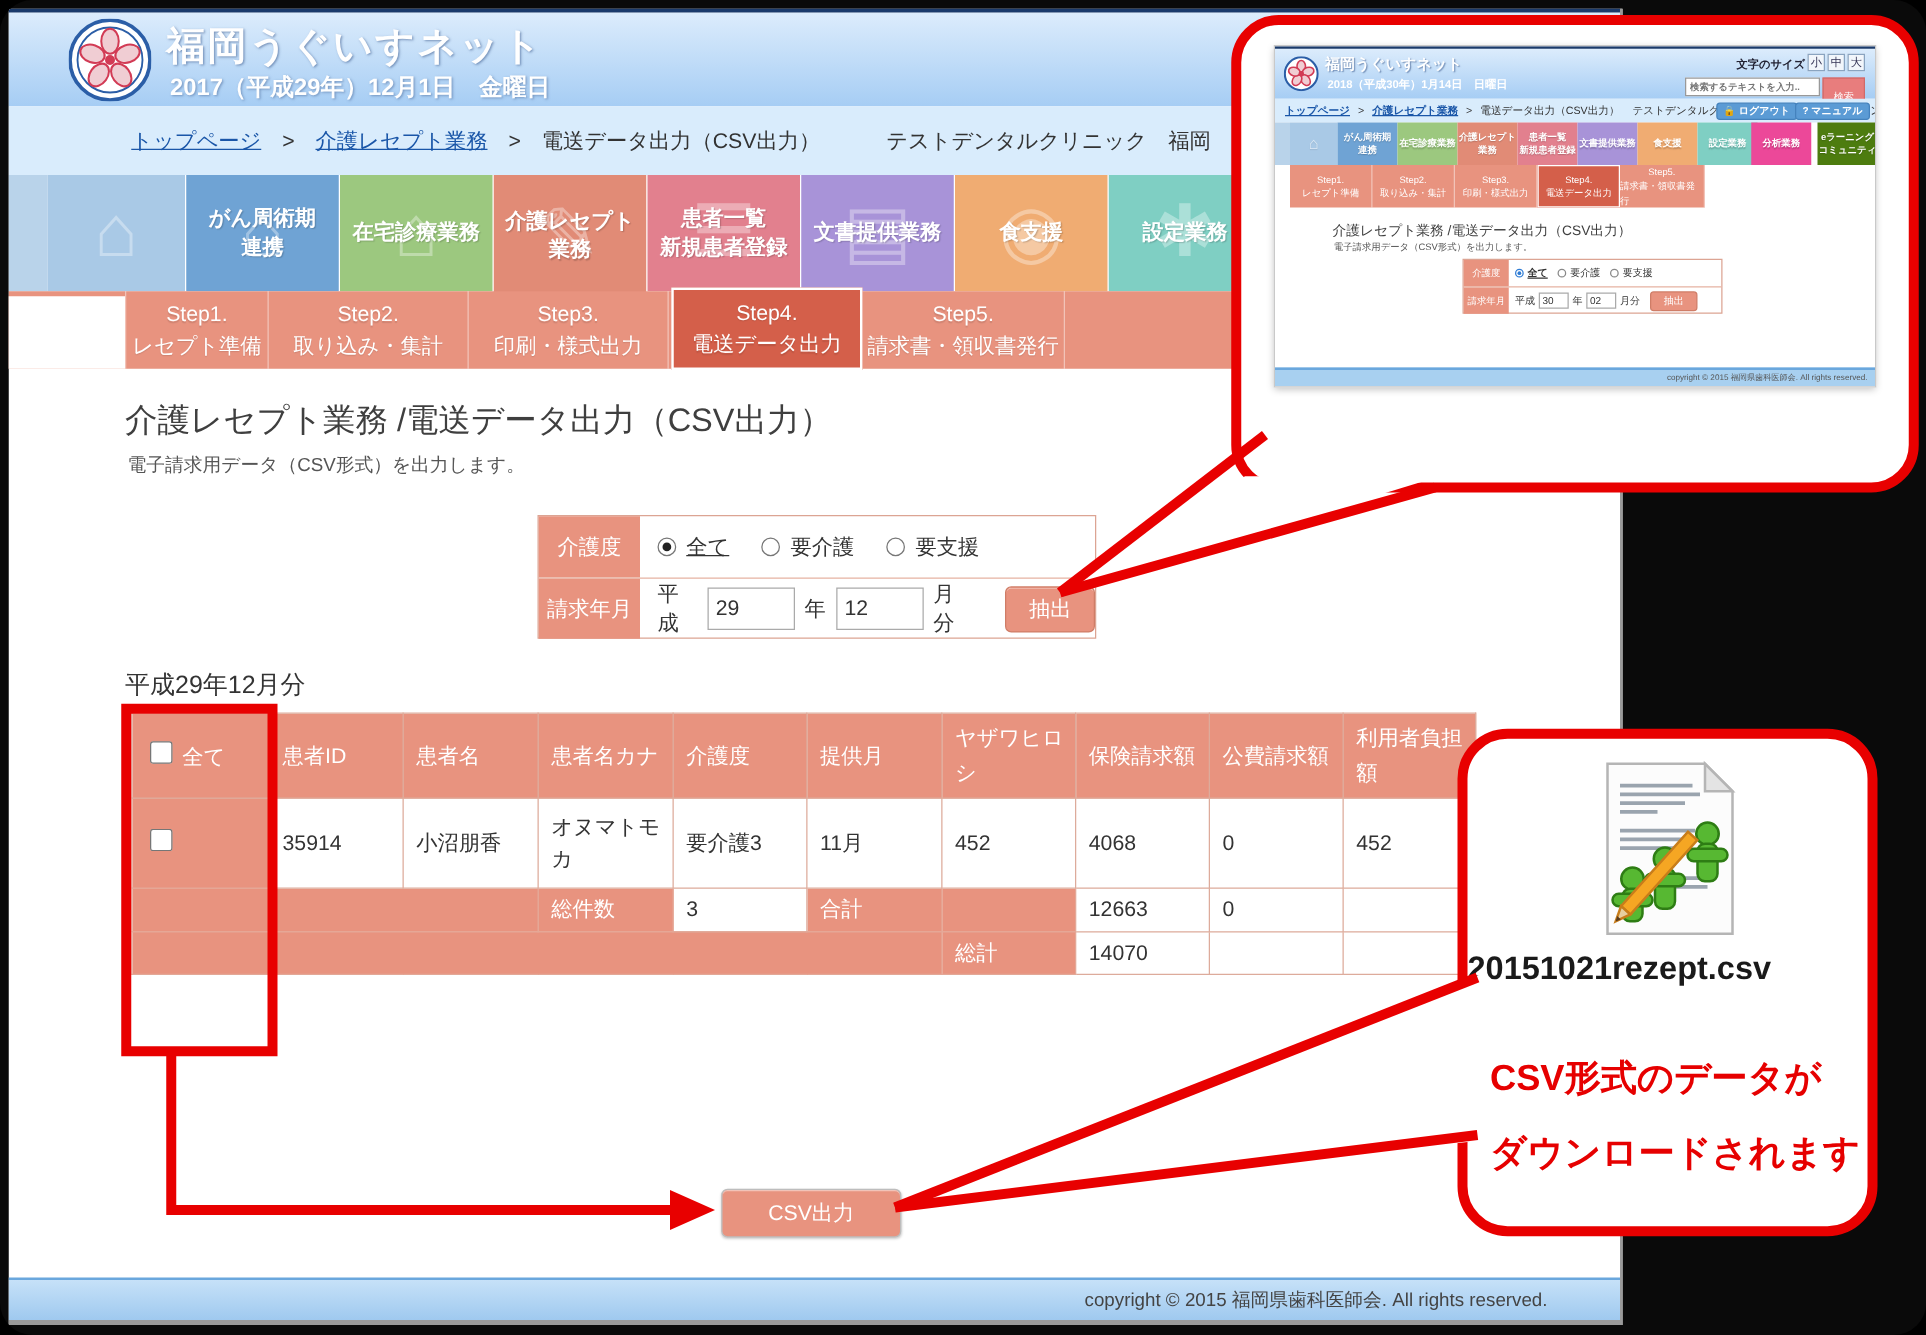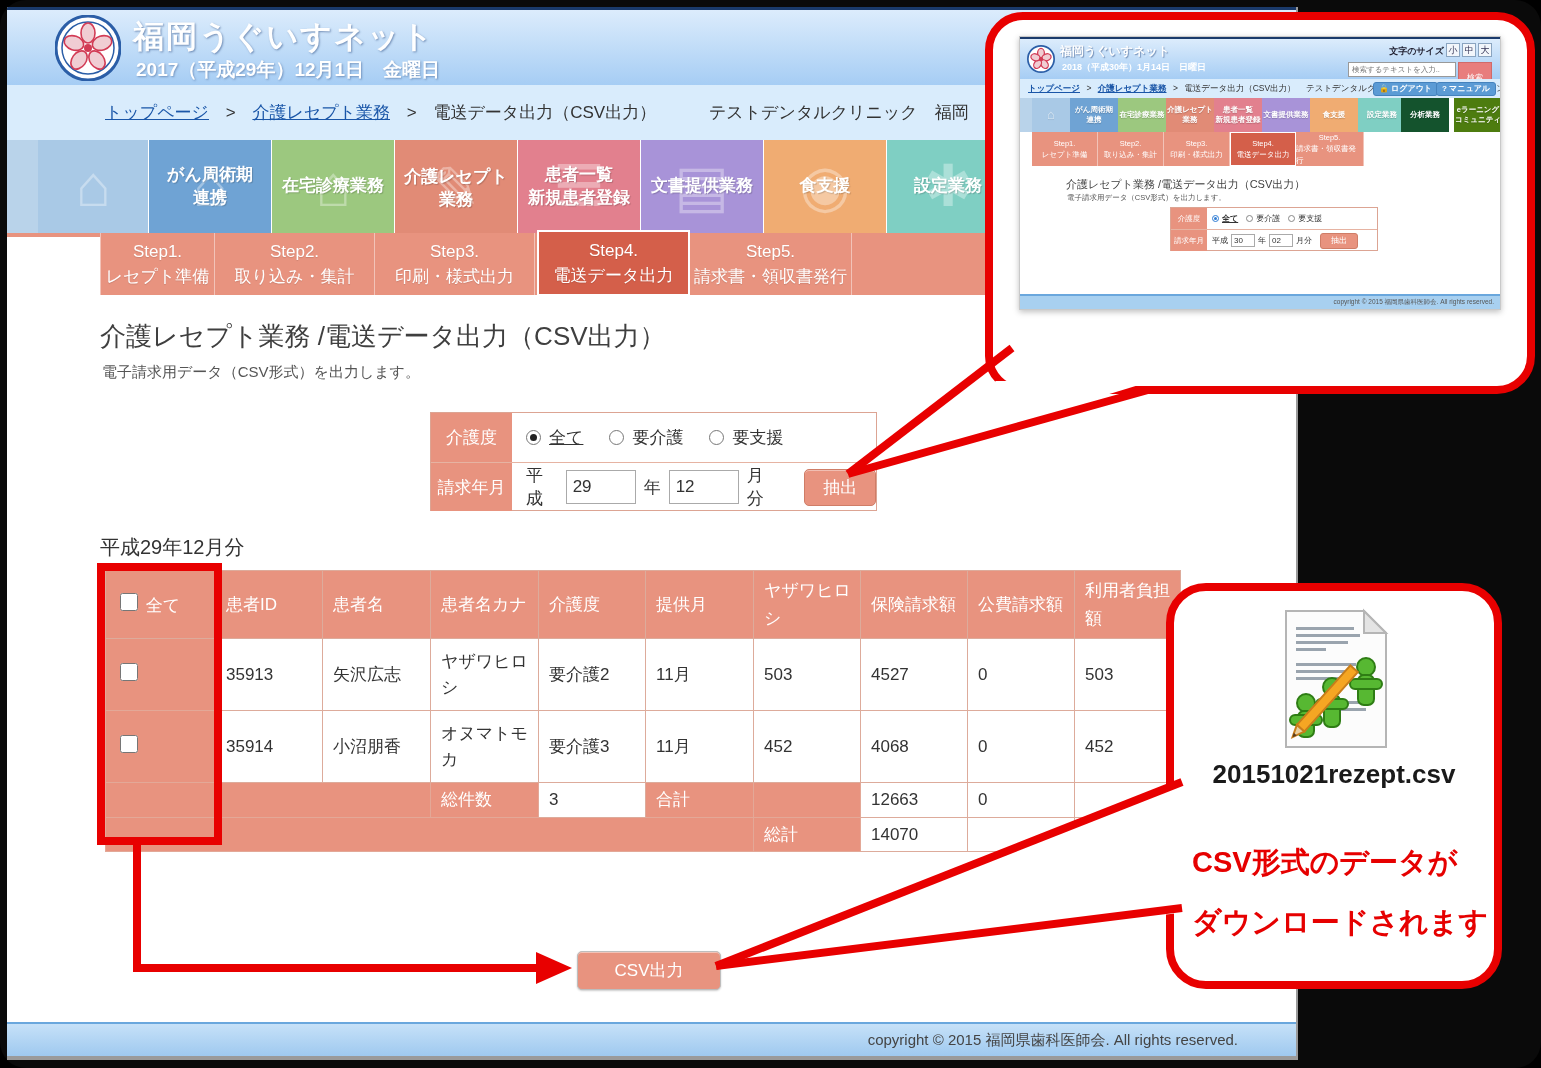--- a/index.html
+++ b/index.html
@@ -58,30 +58,30 @@
   .footer .cp{position:absolute;right:58px;top:7px;font-size:15px;color:#444;}
   .botgrey{position:absolute;left:0;top:1049px;width:100%;height:4px;background:#9a9a9a;}
   
   .bubble{position:absolute;background:#fff;border:8px solid #e80000;z-index:5;}
   #bubble-top{left:985px;top:12px;width:550px;height:382px;border-radius:38px;}
   #bubble-bot{left:1166px;top:583px;width:336px;height:406px;border-radius:40px;}
   .bub-note{position:absolute;font-weight:bold;color:#e60000;white-space:nowrap;}
   #note-extract{left:12px;top:298px;font-size:30px;}
   #note-dl1{left:18px;top:252px;font-size:29px;}
   #note-dl2{left:18px;top:312px;font-size:29px;}
-  .csv-filename{position:absolute;left:0;top:168px;width:100%;text-align:center;font-size:26px;font-weight:bold;color:#1a1a1a;}
+  .csv-filename{position:absolute;left:0;top:168px;width:100%;text-align:left;font-size:26px;font-weight:bold;color:#1a1a1a;}
   
   #mini{position:absolute;left:26px;top:16px;width:482px;height:274px;background:#fff;border:1px solid #c9c9c9;box-shadow:0 2px 6px rgba(0,0,0,.25);overflow:hidden;}
   .m-hdr{position:absolute;left:0;top:0;width:100%;height:42px;background:linear-gradient(#dcecfc,#a6cdf4);border-top:2px solid #1a3a6b;}
   .m-logo{position:absolute;left:7px;top:6px;width:28px;height:28px;}
   .m-title{position:absolute;left:40px;top:4px;font-size:12px;font-weight:bold;color:#fff;text-shadow:1px 1px 1px rgba(60,90,140,.6);}
   .m-date{position:absolute;left:42px;top:22px;font-size:9px;font-weight:bold;color:#fff;}
   .m-fs-label{position:absolute;right:56px;top:6px;font-size:9px;font-weight:bold;color:#223;}
   .m-sizebox{position:absolute;top:4px;width:14px;height:14px;background:#f2f6fb;border:1px solid #8aa4c0;font-size:9px;color:#335;display:flex;align-items:center;justify-content:center;cursor:pointer;}
-  .m-search{position:absolute;right:44px;top:23px;width:108px;height:15px;border:1px solid #999;font-size:7.5px;padding:0 3px;color:#333;}
+  .m-search{position:absolute;right:44px;top:23px;width:108px;height:15px;border:1px solid #999;font-size:7.5px;padding:0 3px;color:#333;font-weight:bold;}
   .m-searchbtn{position:absolute;right:8px;top:23px;width:34px;height:31px;background:#e87d7d;border:1px solid #d06a6a;color:#fff;font-size:8px;cursor:pointer;padding:0;}
   .m-crumb{position:absolute;left:0;top:42px;width:100%;height:19px;background:#d9ecfc;font-size:8.5px;color:#333;}
   .m-crumb-in{position:absolute;left:8px;top:4px;white-space:nowrap;}
   .m-crumb .lnk{color:#1a56a8;text-decoration:underline;font-weight:bold;cursor:pointer;}
   .m-crumb .sep{margin:0 4px;}
   .m-blue-btn{position:absolute;top:2.5px;height:14px;background:#5b9bd5;border:1px solid #4482bd;border-radius:3px;color:#fff;font-size:8px;font-weight:bold;display:flex;align-items:center;justify-content:center;padding:0 5px;cursor:pointer;white-space:nowrap;}
   .m-nav{position:absolute;left:0;top:61px;width:100%;height:34px;}
   .m-strip{position:absolute;left:0;top:0;width:12px;height:34px;background:#b9d3ea;}
   .m-ntab{position:absolute;top:0;height:34px;display:flex;align-items:center;justify-content:center;text-align:center;color:#fff;font-weight:bold;font-size:7.5px;line-height:1.3;cursor:pointer;}
   .m-ntab .lbl{white-space:pre-line;text-shadow:0 1px 1px rgba(0,0,0,.2);}
@@ -257,32 +257,20 @@
         <th><input type="checkbox" style=""> <span>全て</span></th>
         <th>患者ID</th>
         <th>患者名</th>
         <th>患者名カナ</th>
         <th>介護度</th>
         <th>提供月</th>
         <th>ヤザワヒロシ</th>
         <th>保険請求額</th>
         <th>公費請求額</th>
         <th>利用者負担額</th>
-      </tr>
-      <tr style="height:72px">
-        <td class="chkcell"><input type="checkbox" style=""></td>
-        <td>35913</td>
-        <td>矢沢広志</td>
-        <td>ヤザワヒロシ</td>
-        <td>要介護2</td>
-        <td>11月</td>
-        <td>503</td>
-        <td>4527</td>
-        <td>0</td>
-        <td>503</td>
       </tr>
       <tr style="height:72px">
         <td class="chkcell"><input type="checkbox" style=""></td>
         <td>35914</td>
         <td>小沼朋香</td>
         <td>オヌマトモカ</td>
         <td>要介護3</td>
         <td>11月</td>
         <td>452</td>
         <td>4068</td>
@@ -377,21 +365,21 @@
           </div>
         <div class="m-ntab" style="left:242px;width:48px;background:#a893d8;">
             <span class="lbl">文書提供業務</span>
           </div>
         <div class="m-ntab" style="left:290px;width:48px;background:#f0ac72;">
             <span class="lbl">食支援</span>
           </div>
         <div class="m-ntab" style="left:338px;width:48px;background:#7fcfc3;">
             <span class="lbl">設定業務</span>
           </div>
-        <div class="m-ntab" style="left:381px;width:48px;background:#14532d;">
+        <div class="m-ntab" style="left:381px;width:48px;background:#ec4899;">
             <span class="lbl">分析業務</span>
           </div>
         <div class="m-ntab" style="left:434px;width:48px;background:#4d7c0f;">
             <span class="lbl">eラーニング
 コミュニティ</span>
           </div>
       </div>
       <div class="m-steps">
         <div class="m-stab" style="left:0;">
             <span>Step1.</span>

